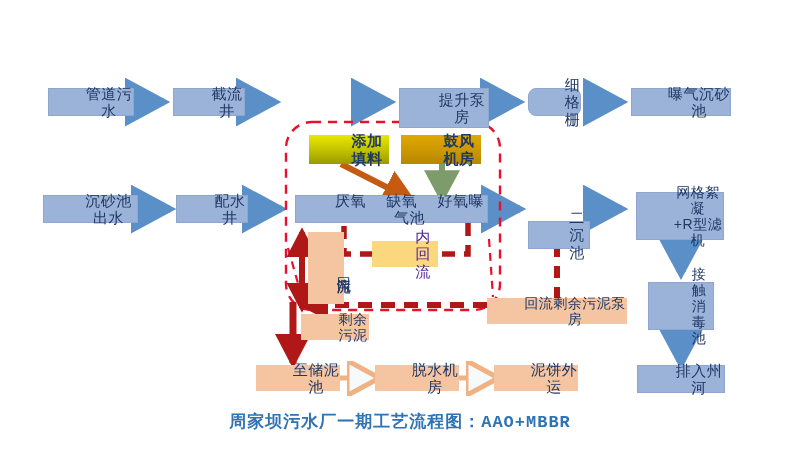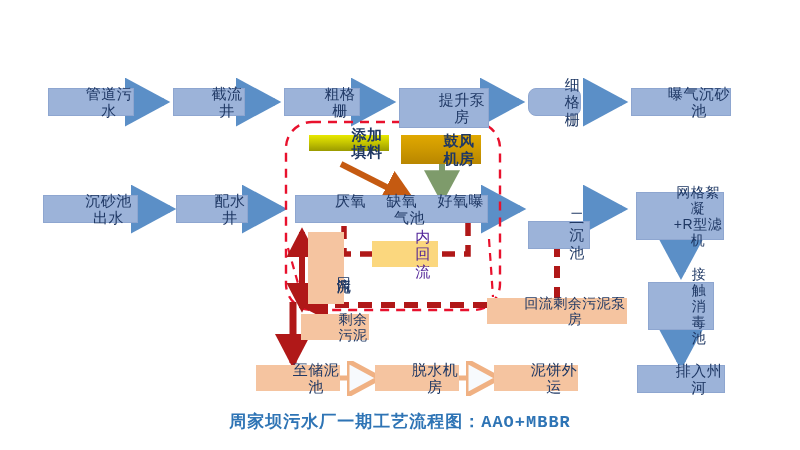--- a/index.html
+++ b/index.html
@@ -126,34 +126,31 @@
 
     <line x1="293" y1="302" x2="293" y2="363" stroke="#B01818" stroke-width="7" marker-end="url(#mDRed)"></line>
   </svg>
 
   <div class="node blue" style="left:48px;top:88px;width:86px;height:28px;">
     <span>管道污水</span>
   </div>
   <div class="node blue" style="left:173px;top:88px;width:72px;height:28px;">
     <span>截流井</span>
   </div>
-  <div class="node blue" style="left:284px;top:88px;width:76px;height:28px;">
-    <span>粗格栅</span>
-  </div>
   <div class="node blue" style="left:399px;top:88px;width:90px;height:40px;">
     <span>提升泵房</span>
   </div>
   <div class="node blue" style="left:528px;top:88px;width:53px;height:28px;border-radius:8px;">
     <span>细格栅</span>
   </div>
   <div class="node blue" style="left:631px;top:88px;width:100px;height:28px;">
     <span>曝气沉砂池</span>
   </div>
 
-  <div class="node yellowgreen" style="left:309px;top:135px;width:80px;height:16px;font-weight:bold;text-align:center;">
+  <div class="node yellowgreen" style="left:309px;top:135px;width:80px;height:29px;font-weight:bold;text-align:center;">
     <span>添加填料</span>
   </div>
   <div class="node gold" style="left:401px;top:135px;width:80px;height:29px;font-weight:bold;">
     <span>鼓风机房</span>
   </div>
 
   <div class="node blue" style="left:43px;top:195px;width:95px;height:28px;">
     <span>沉砂池出水</span>
   </div>
   <div class="node blue" style="left:176px;top:195px;width:72px;height:28px;">

